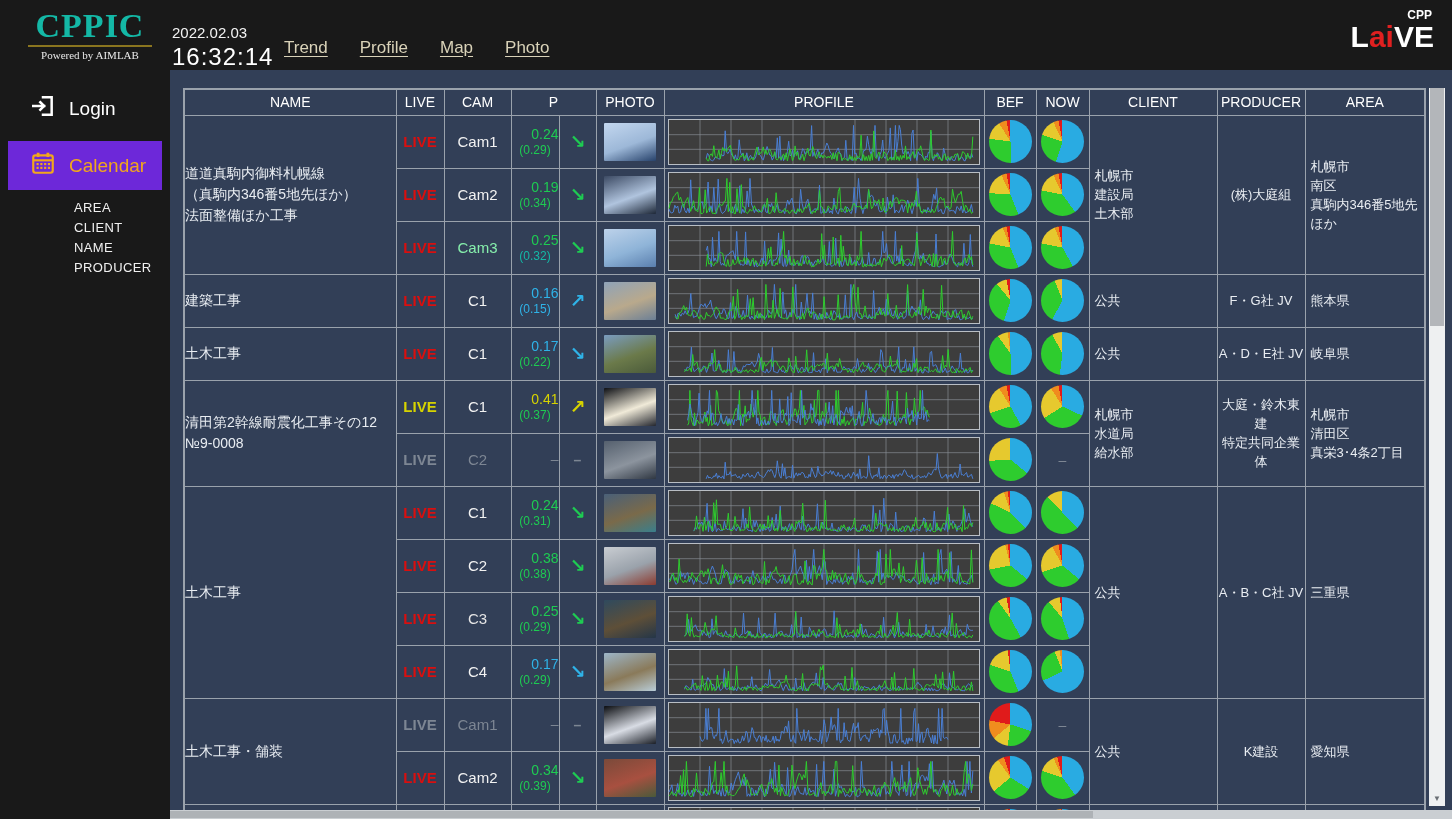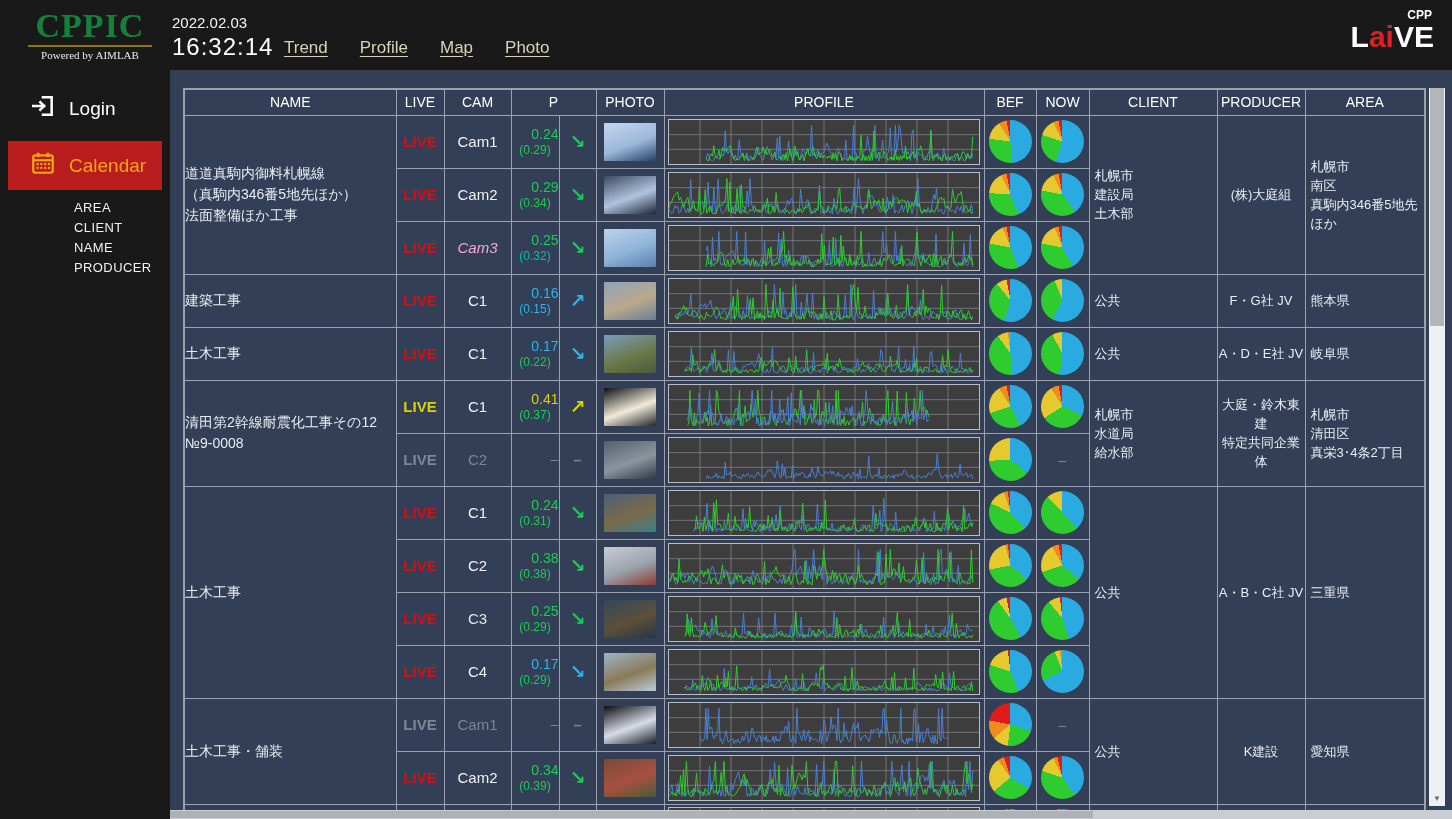--- a/index.html
+++ b/index.html
@@ -3,39 +3,39 @@
 <meta charset="utf-8">
 <style>
   * { margin:0; padding:0; box-sizing:border-box; }
   html,body { background:#222; }
   body { font-family:"Liberation Sans","DejaVu Sans",sans-serif; }
   .page { position:relative; width:1452px; height:819px; background:#323f57; overflow:hidden; }
 
   
   .topbar { position:absolute; left:0; top:0; width:1452px; height:70px; background:#191919; z-index:5; }
   .logo { position:absolute; left:26px; top:8px; width:128px; text-align:center; }
-  .logo-title { font-family:"Liberation Serif","DejaVu Serif",serif; font-weight:bold; font-size:34px; color:#15803d; letter-spacing:1px; line-height:36px; }
+  .logo-title { font-family:"Liberation Serif","DejaVu Serif",serif; font-weight:bold; font-size:34px; color:#14b8a6; letter-spacing:1px; line-height:36px; }
   .logo-rule { border:none; border-top:2px solid #8a751f; margin:1px 2px 2px 2px; }
   .logo-sub { font-family:"Liberation Serif","DejaVu Serif",serif; font-size:11px; color:#e9e9e9; }
-  .datetime { position:absolute; left:172px; top:14px; }
+  .datetime { position:absolute; left:172px; top:24px; }
   .date { font-size:15px; color:#f2f2f2; }
   .time { font-size:24px; color:#ffffff; letter-spacing:1px; margin-top:2px; }
   .topnav { position:absolute; left:284px; top:38px; display:flex; gap:32px; }
   .topnav a { font-size:17px; color:#d9d2b8; text-decoration:underline; text-underline-offset:3px; cursor:pointer; }
   .hdr-right { position:absolute; right:152px; top:23px; text-align:center; font-family:"Liberation Serif","DejaVu Serif",serif; font-size:11.5px; color:#ececec; line-height:1.6; }
   .brand { position:absolute; right:18px; top:8px; text-align:right;margin-left:44px; }
   .brand-sup { font-size:12px; font-weight:bold; color:#fff; margin-right:2px; }
   .brand-main { font-size:30px; font-weight:bold; color:#fff; line-height:30px; }
   .brand-main .accent { color:#e02020; }
 
   
   .sidebar { position:absolute; left:0; top:70px; width:170px; height:749px; background:#191919; z-index:4; }
   .side-item { display:flex; align-items:center; gap:13px; padding:9px 0 9px 30px; color:#ffffff; font-size:19px; cursor:pointer; }
   .side-item:first-child { margin-top:14px; }
-  .side-item.active { background:#b91c1c; color:#f2a71b; margin:8px 8px; padding-left:22px; }
+  .side-item.active { background:#6d28d9; color:#f2a71b; margin:8px 8px; padding-left:22px; }
   .side-item svg { flex:0 0 auto; }
   .search-sub { margin:2px 0 0 74px; }
   .search-sub div { font-size:13px; color:#f0f0f0; line-height:20px; letter-spacing:0.4px; cursor:pointer; }
 
   
   .main { position:absolute; left:170px; top:70px; width:1282px; height:749px; }
   .table-wrap { position:absolute; left:13px; top:18px; width:1245px; height:722px; overflow:hidden; }
   table { border-collapse:collapse; table-layout:fixed; width:1241px; }
   th, td { border:1px solid #9aa2ac; overflow:hidden; }
   table { border:2px solid #9aa2ac; }
@@ -206,21 +206,21 @@
 土木部</td>
               <td class="c-prod" rowspan="3">(株)大庭組</td>
               <td class="c-area" rowspan="3">札幌市
 南区
 真駒内346番5地先ほか</td>
             </tr>
             <tr>
               <td class="c-live" style="color: rgb(217, 15, 15);">LIVE</td>
               <td class="c-cam" style="color: rgb(242, 242, 242);">Cam2</td>
               <td class="c-p">
-                <div class="p-main" style="color:#1ecb52">0.29</div>
+                <div class="p-main" style="color:#1ecb52">0.19</div>
                 <div class="p-sub" style="color:#1ecb52">(0.34)</div>
               </td>
               <td class="c-tr" style="color: rgb(30, 203, 82); font-size: 19px;">↘</td>
               <td class="c-photo">
                 <div class="photo" style="background: linear-gradient(160deg, rgb(60, 74, 99) 0%, rgb(176, 196, 222) 55%, rgb(29, 39, 55) 100%);"></div>
               </td>
               <td class="c-prof">
                 <svg width="312" height="46" style="display:block;margin:0 auto">
                   <rect x="0.5" y="0.5" width="311" height="45" fill="#3d3d3d" stroke="#b9bec4" stroke-width="1"></rect>
                   <line x1="32.0" y1="1" x2="32.0" y2="45" stroke="#878c93" stroke-width="0.7"></line>
@@ -240,21 +240,21 @@
               </td>
               <td class="c-pie">
                 <div class="pie" style="background: conic-gradient(rgb(41, 171, 226) 0%, rgb(41, 171, 226) 44%, rgb(46, 204, 46) 44%, rgb(46, 204, 46) 76%, rgb(230, 201, 46) 76%, rgb(230, 201, 46) 93%, rgb(240, 140, 30) 93%, rgb(240, 140, 30) 97%, rgb(224, 27, 27) 97%, rgb(224, 27, 27) 100%);"></div>
               </td>
               <td class="c-pie">
                 <div class="pie" style="background: conic-gradient(rgb(41, 171, 226) 0%, rgb(41, 171, 226) 40%, rgb(46, 204, 46) 40%, rgb(46, 204, 46) 78%, rgb(230, 201, 46) 78%, rgb(230, 201, 46) 93%, rgb(240, 140, 30) 93%, rgb(240, 140, 30) 97%, rgb(224, 27, 27) 97%, rgb(224, 27, 27) 100%);"></div>
               </td>
             </tr>
             <tr>
               <td class="c-live" style="color: rgb(217, 15, 15);">LIVE</td>
-              <td class="c-cam" style="color: #f9a8d4; font-style: italic;">Cam3</td>
+              <td class="c-cam" style="color: #86efac;">Cam3</td>
               <td class="c-p">
                 <div class="p-main" style="color:#1ecb52">0.25</div>
                 <div class="p-sub" style="color:#14b8a6">(0.32)</div>
               </td>
               <td class="c-tr" style="color: rgb(30, 203, 82); font-size: 19px;">↘</td>
               <td class="c-photo">
                 <div class="photo" style="background: linear-gradient(160deg, rgb(189, 210, 234) 0%, rgb(143, 180, 216) 55%, rgb(90, 127, 174) 100%);"></div>
               </td>
               <td class="c-prof">
                 <svg width="312" height="46" style="display:block;margin:0 auto">

